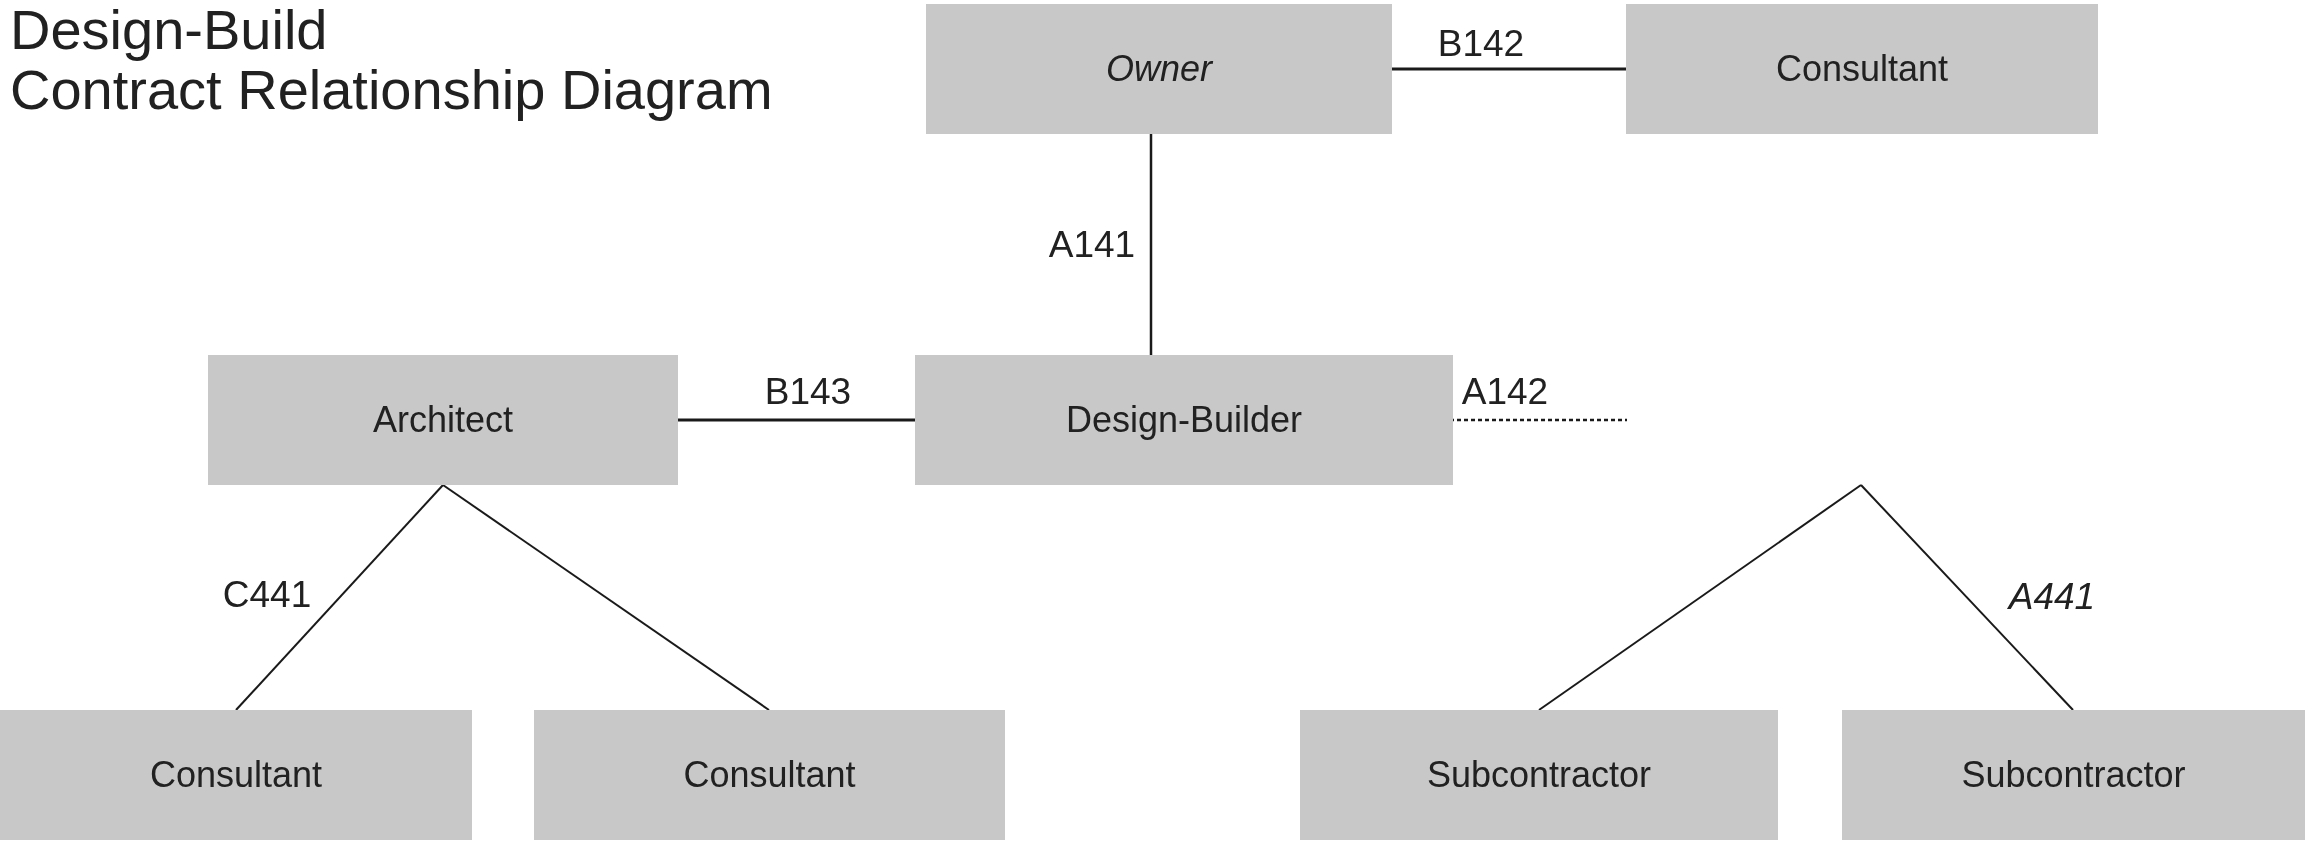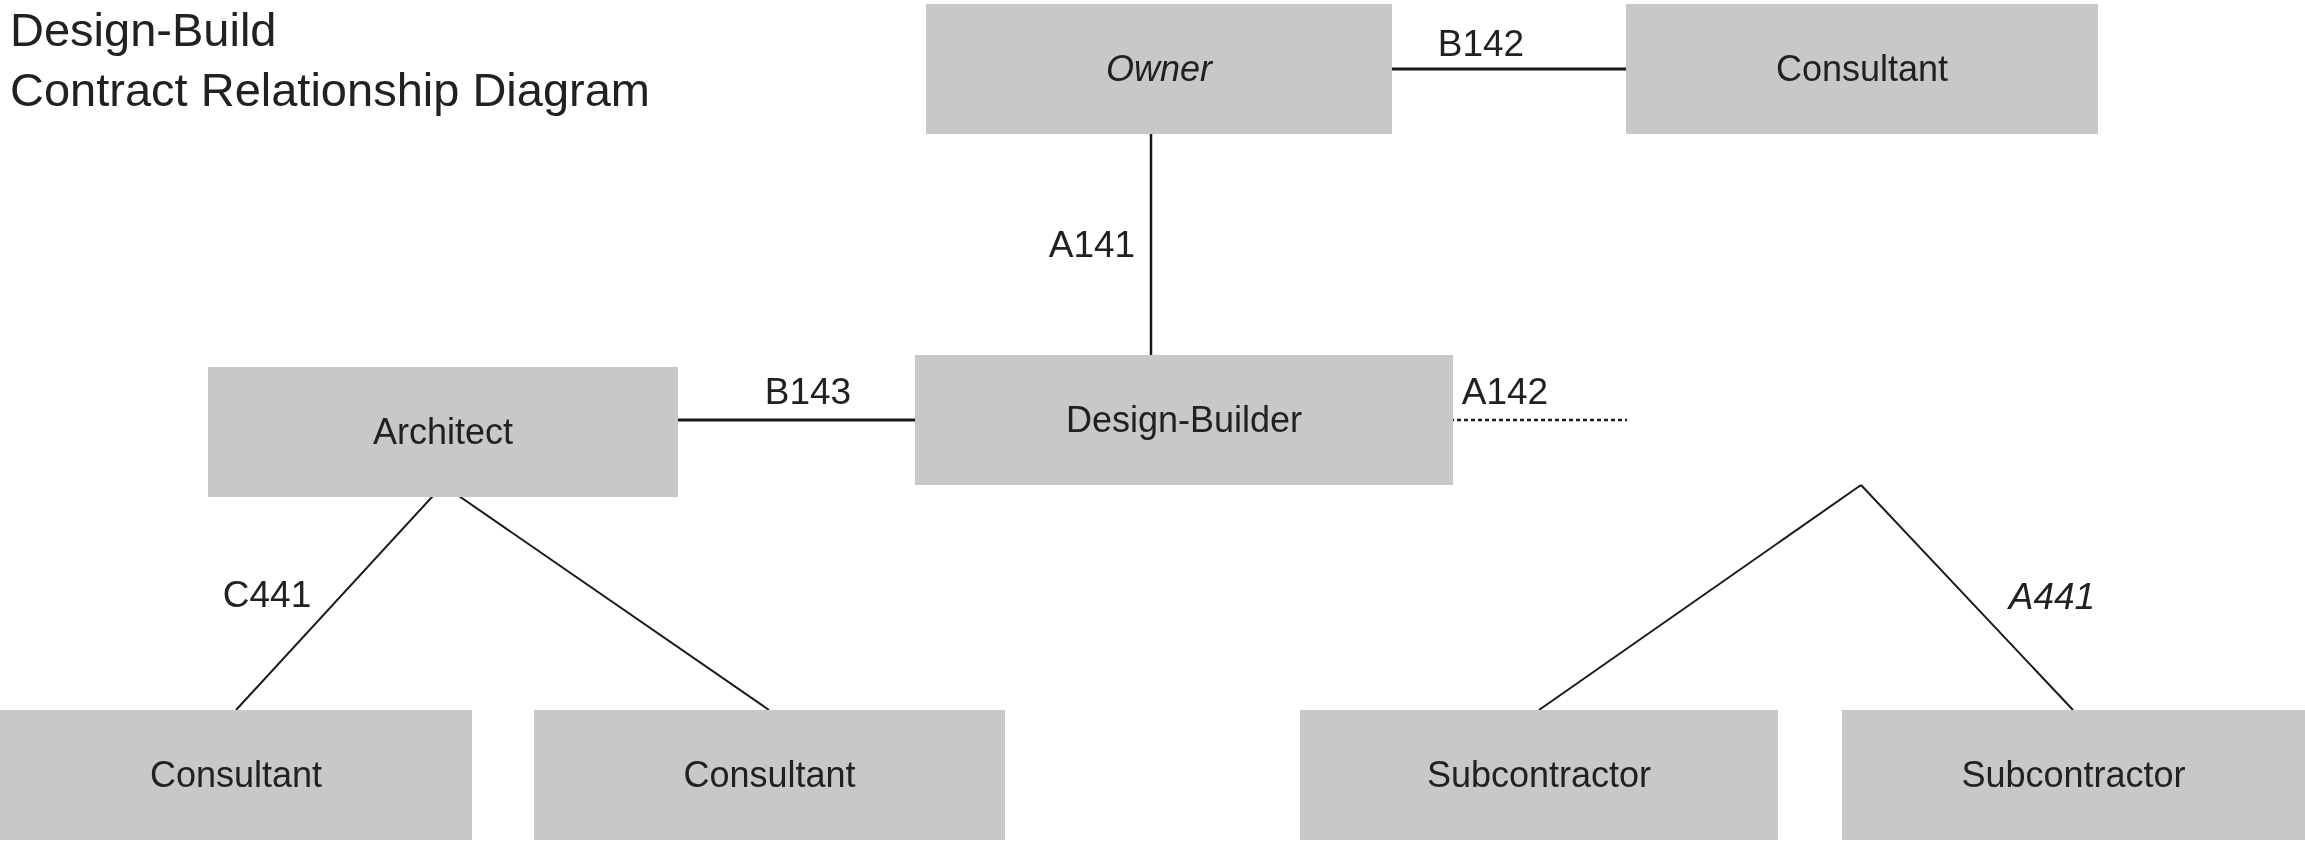--- a/index.html
+++ b/index.html
@@ -7,41 +7,41 @@
     --contractor-fill:#b2c81e;
     --line-color:#1a1a1a;
     --text-color:#212121;
   }
   html,body{margin:0;padding:0;background:#ffffff;}
   body{width:2305px;height:841px;font-family:"Liberation Sans",sans-serif;}
   .canvas{position:relative;width:2305px;height:841px;background:#ffffff;overflow:hidden;}
 
   .title{
     position:absolute;left:10px;top:0px;
-    font-size:47px;line-height:60px;color:var(--text-color);
+    font-size:56px;line-height:60px;color:var(--text-color);
   }
 
   svg.edges{position:absolute;left:0;top:0;width:2305px;height:841px;}
   svg.edges line{stroke:var(--line-color);}
   svg.edges line.thick{stroke-width:3;}
   svg.edges line.mid{stroke-width:2.5;}
   svg.edges line.thin{stroke-width:2;}
   svg.edges line.dashed{stroke-width:2.5;stroke-dasharray:4 3;}
 
   .node{
     position:absolute;height:130px;background:var(--node-fill);
     display:flex;align-items:center;justify-content:center;
     font-size:36px;color:var(--text-color);white-space:nowrap;
   }
   .node.green{background:var(--contractor-fill);}
 
   
   .pos-owner{left:926px;top:4px;width:466px;font-style:italic;}
   .pos-consultant-top{left:1626px;top:4px;width:472px;}
-  .pos-architect{left:208px;top:355px;width:470px;margin-top:12px;}
+  .pos-architect{left:208px;top:355px;width:470px;}
   .pos-design-builder{left:915px;top:355px;width:538px;}
   .pos-contractor{left:1627px;top:355px;width:470px;}
   .pos-consultant-bl1{left:0px;top:710px;width:472px;}
   .pos-consultant-bl2{left:534px;top:710px;width:471px;}
   .pos-subcontractor-1{left:1300px;top:710px;width:478px;}
   .pos-subcontractor-2{left:1842px;top:710px;width:463px;}
 
   .edge-label{
     position:absolute;transform:translate(-50%,-50%);
     font-size:37px;color:var(--text-color);white-space:nowrap;

